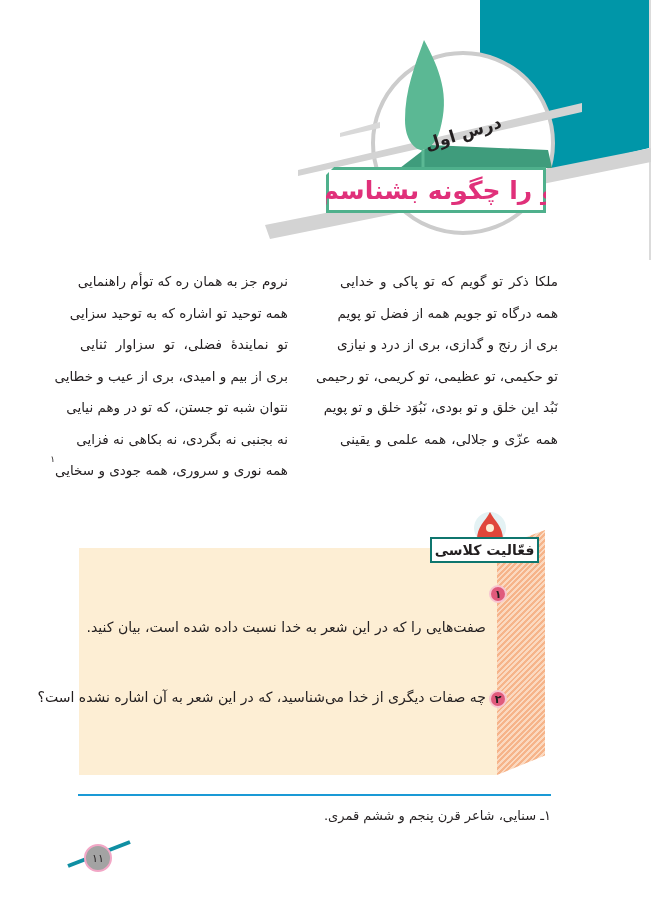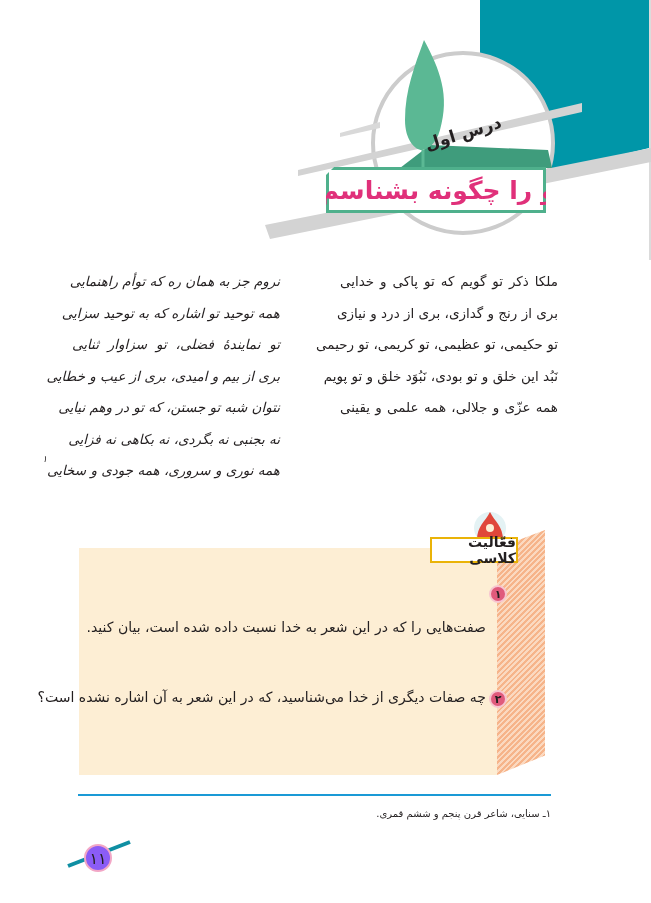--- a/index.html
+++ b/index.html
@@ -12,41 +12,41 @@
          color:#231f20; direction:rtl; text-align:center; line-height:30px; }
   .title-box { position:absolute; left:326px; top:167px; width:220px; height:46px;
          box-sizing:border-box; border:3px solid #4fb08c; background:#fff;
          clip-path: polygon(8px 0, 100% 0, 100% 100%, 0 100%, 0 8px);
          display:flex; align-items:center; justify-content:center; }
   .title-text { font-size:25px; font-weight:bold; color:#e0307a; direction:rtl; white-space:nowrap; }
   .poem-col { position:absolute; top:266px; direction:rtl; text-align:justify; font-size:13.5px;
          line-height:31.5px; }
   .poem-col .line { height:31.5px; text-align-last:justify; white-space:nowrap; }
   #poem-right { left:340px; width:218px; }
-  #poem-left  { left:72px;  width:208px;font-style:italic; }
+  #poem-left  { left:80px;  width:208px; }
   sup.fn { font-size:9px; vertical-align:top; line-height:1; }
   .activity-box { position:absolute; left:79px; top:548px; width:418px; height:227px; background:#fdeed4; }
   .activity-stripe { position:absolute; left:497px; top:530px; width:48px; height:245px;
          background: repeating-linear-gradient(135deg, #f6b48a 0 2px, #fbd9c0 2px 4px);
          clip-path: polygon(0 18px, 100% 0, 100% 92%, 0 100%); }
   .activity-shadow { position:absolute; left:497px; top:555px; width:12px; height:8px; background:#b3321f; }
-  .activity-tag { position:absolute; left:430px; top:537px; width:88px; height:26px; background:#fff;
-         border:2px solid #eab308; box-sizing:border-box; display:flex; align-items:center; justify-content:center;
+  .activity-tag { position:absolute; left:430px; top:537px; width:109px; height:26px; background:#fff;
+         border:2px solid #0f766e; box-sizing:border-box; display:flex; align-items:center; justify-content:center;
          font-size:14px; font-weight:bold; direction:rtl; color:#231f20; }
   .tag-ornament { position:absolute; left:465px; top:508px; width:50px; height:32px; }
   .q-num { position:absolute; width:18px; height:18px; border-radius:50%; background:#e05a7c;
          border:2px solid #f7c5d0; color:#231f20; font-size:11px; font-weight:bold; display:flex;
          align-items:center; justify-content:center; box-sizing:border-box; }
   .q-text { position:absolute; direction:rtl; font-size:14px; white-space:nowrap; }
   .footnote-rule { position:absolute; left:78px; top:794px; width:473px; height:2px; background:#1a9ad6; }
-  .footnote { position:absolute; right:100px; top:808px; direction:rtl; font-size:10px; white-space:nowrap; }
+  .footnote { position:absolute; right:100px; top:808px; direction:rtl; font-size:13px; white-space:nowrap; }
   .page-number-wrap { position:absolute; left:60px; top:820px; width:80px; height:60px; }
   .page-number { position:absolute; left:24px; top:24px; width:28px; height:28px; border-radius:50%;
-         background:#8b5cf6; border:2.5px solid #f2a7c6; box-sizing:border-box; display:flex; align-items:center;
-         justify-content:center; font-size:16px; color:#231f20; }
+         background:#a3a3a3; border:2.5px solid #f2a7c6; box-sizing:border-box; display:flex; align-items:center;
+         justify-content:center; font-size:11px; color:#231f20; }
 </style>
 </head>
 <body>
 
 <svg id="header-art" viewBox="0 0 651 260">
 
   <polygon points="480,0 649,0 649,148 480,190" fill="#0096a8"></polygon>
   <line x1="650" y1="0" x2="650" y2="903" stroke="#cfcfcf" stroke-width="1.5"></line>
 
   <circle cx="463" cy="143" r="90" fill="#ffffff" stroke="#cccccc" stroke-width="4"></circle>
@@ -61,20 +61,21 @@
   <line x1="423" y1="150" x2="423" y2="170" stroke="#5bb894" stroke-width="3"></line>
 </svg>
 
 <div class="lesson-label">درس اول</div>
 <div class="title-box">
   <span class="title-text">تو را چگونه بشناسم؟</span>
 </div>
 
 <div id="poem-right" class="poem-col">
   <div class="line">ملکا ذکر تو گویم که تو پاکی و خدایی</div>
+  <div class="line">همه درگاه تو جویم همه از فضل تو پویم</div>
   <div class="line">بری از رنج و گدازی، بری از درد و نیازی</div>
   <div class="line">تو حکیمی، تو عظیمی، تو کریمی، تو رحیمی</div>
   <div class="line">نَبُد این خلق و تو بودی، نَبُوَد خلق و تو پویم</div>
   <div class="line">همه عزّی و جلالی، همه علمی و یقینی</div>
 </div>
 <div id="poem-left" class="poem-col">
   <div class="line">نروم جز به همان ره که توأم راهنمایی</div>
   <div class="line">همه توحید تو اشاره که به توحید سزایی</div>
   <div class="line">تو نمایندهٔ فضلی، تو سزاوار ثنایی</div>
   <div class="line">بری از بیم و امیدی، بری از عیب و خطایی</div>

